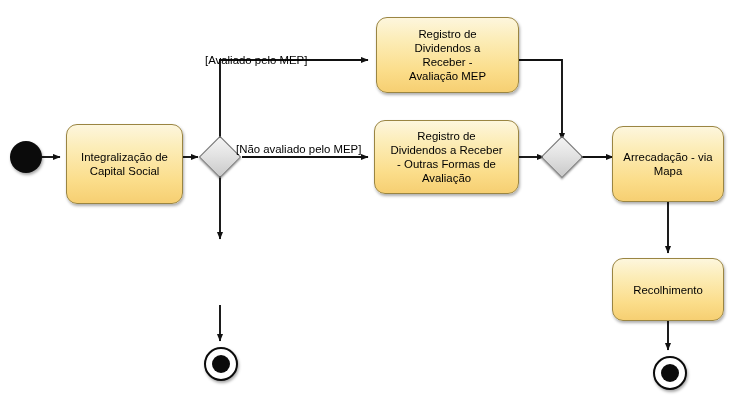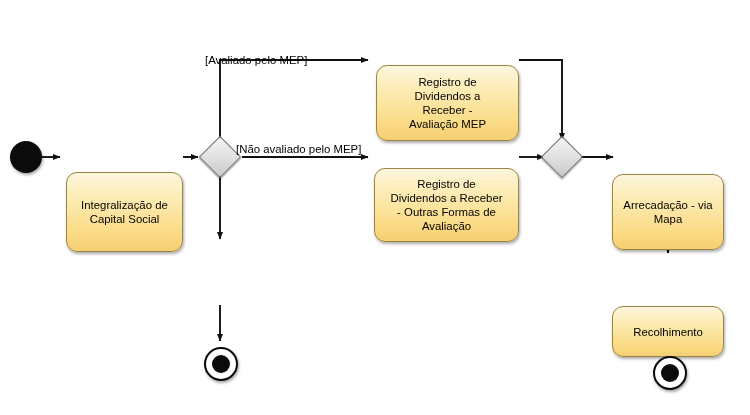--- a/index.html
+++ b/index.html
@@ -35,21 +35,20 @@
     box-shadow: 1px 2px 3px rgba(0,0,0,0.32);
     display: flex;
     align-items: center;
     justify-content: center;
     text-align: center;
     color: #000000;
     font-size: 11.4px;
     line-height: 14px;
     padding: 2px 5px;
     white-space: pre-line;
-    margin-top: 48px;
   }
   .decision-node {
     position: absolute;
     box-sizing: border-box;
     width: 30px;
     height: 30px;
     transform: rotate(45deg);
     border: 1px solid #6f6f6f;
     background: linear-gradient(135deg, #f4f4f4 0%, #e3e3e3 45%, #c9c9c9 100%);
     box-shadow: 1px 1px 2px rgba(0,0,0,0.35);
@@ -138,21 +137,21 @@
 Dividendos a Receber
 - Outras Formas de
 Avaliação</div>
 
 
   <div class="decision-node" style="left:547px; top:142px;"></div>
 
   <div class="activity-node" style="left:612px; top:126px; width:112px; height:76px;">Arrecadação - via
 Mapa</div>
 
-  <div class="activity-node" style="left:612px; top:258px; width:112px; height:51px;">Recolhimento</div>
+  <div class="activity-node" style="left:612px; top:258px; width:112px; height:63px;">Recolhimento</div>
 
   <div class="final-node" style="left:204px; top:347px; width:30px; height:30px;">
     <div class="final-core"></div>
   </div>
 
   <div class="final-node" style="left:653px; top:356px; width:30px; height:30px;">
     <div class="final-core"></div>
   </div>
 
   <div class="edge-label" style="left:205px; top:54px;">[Avaliado pelo MEP]</div>

